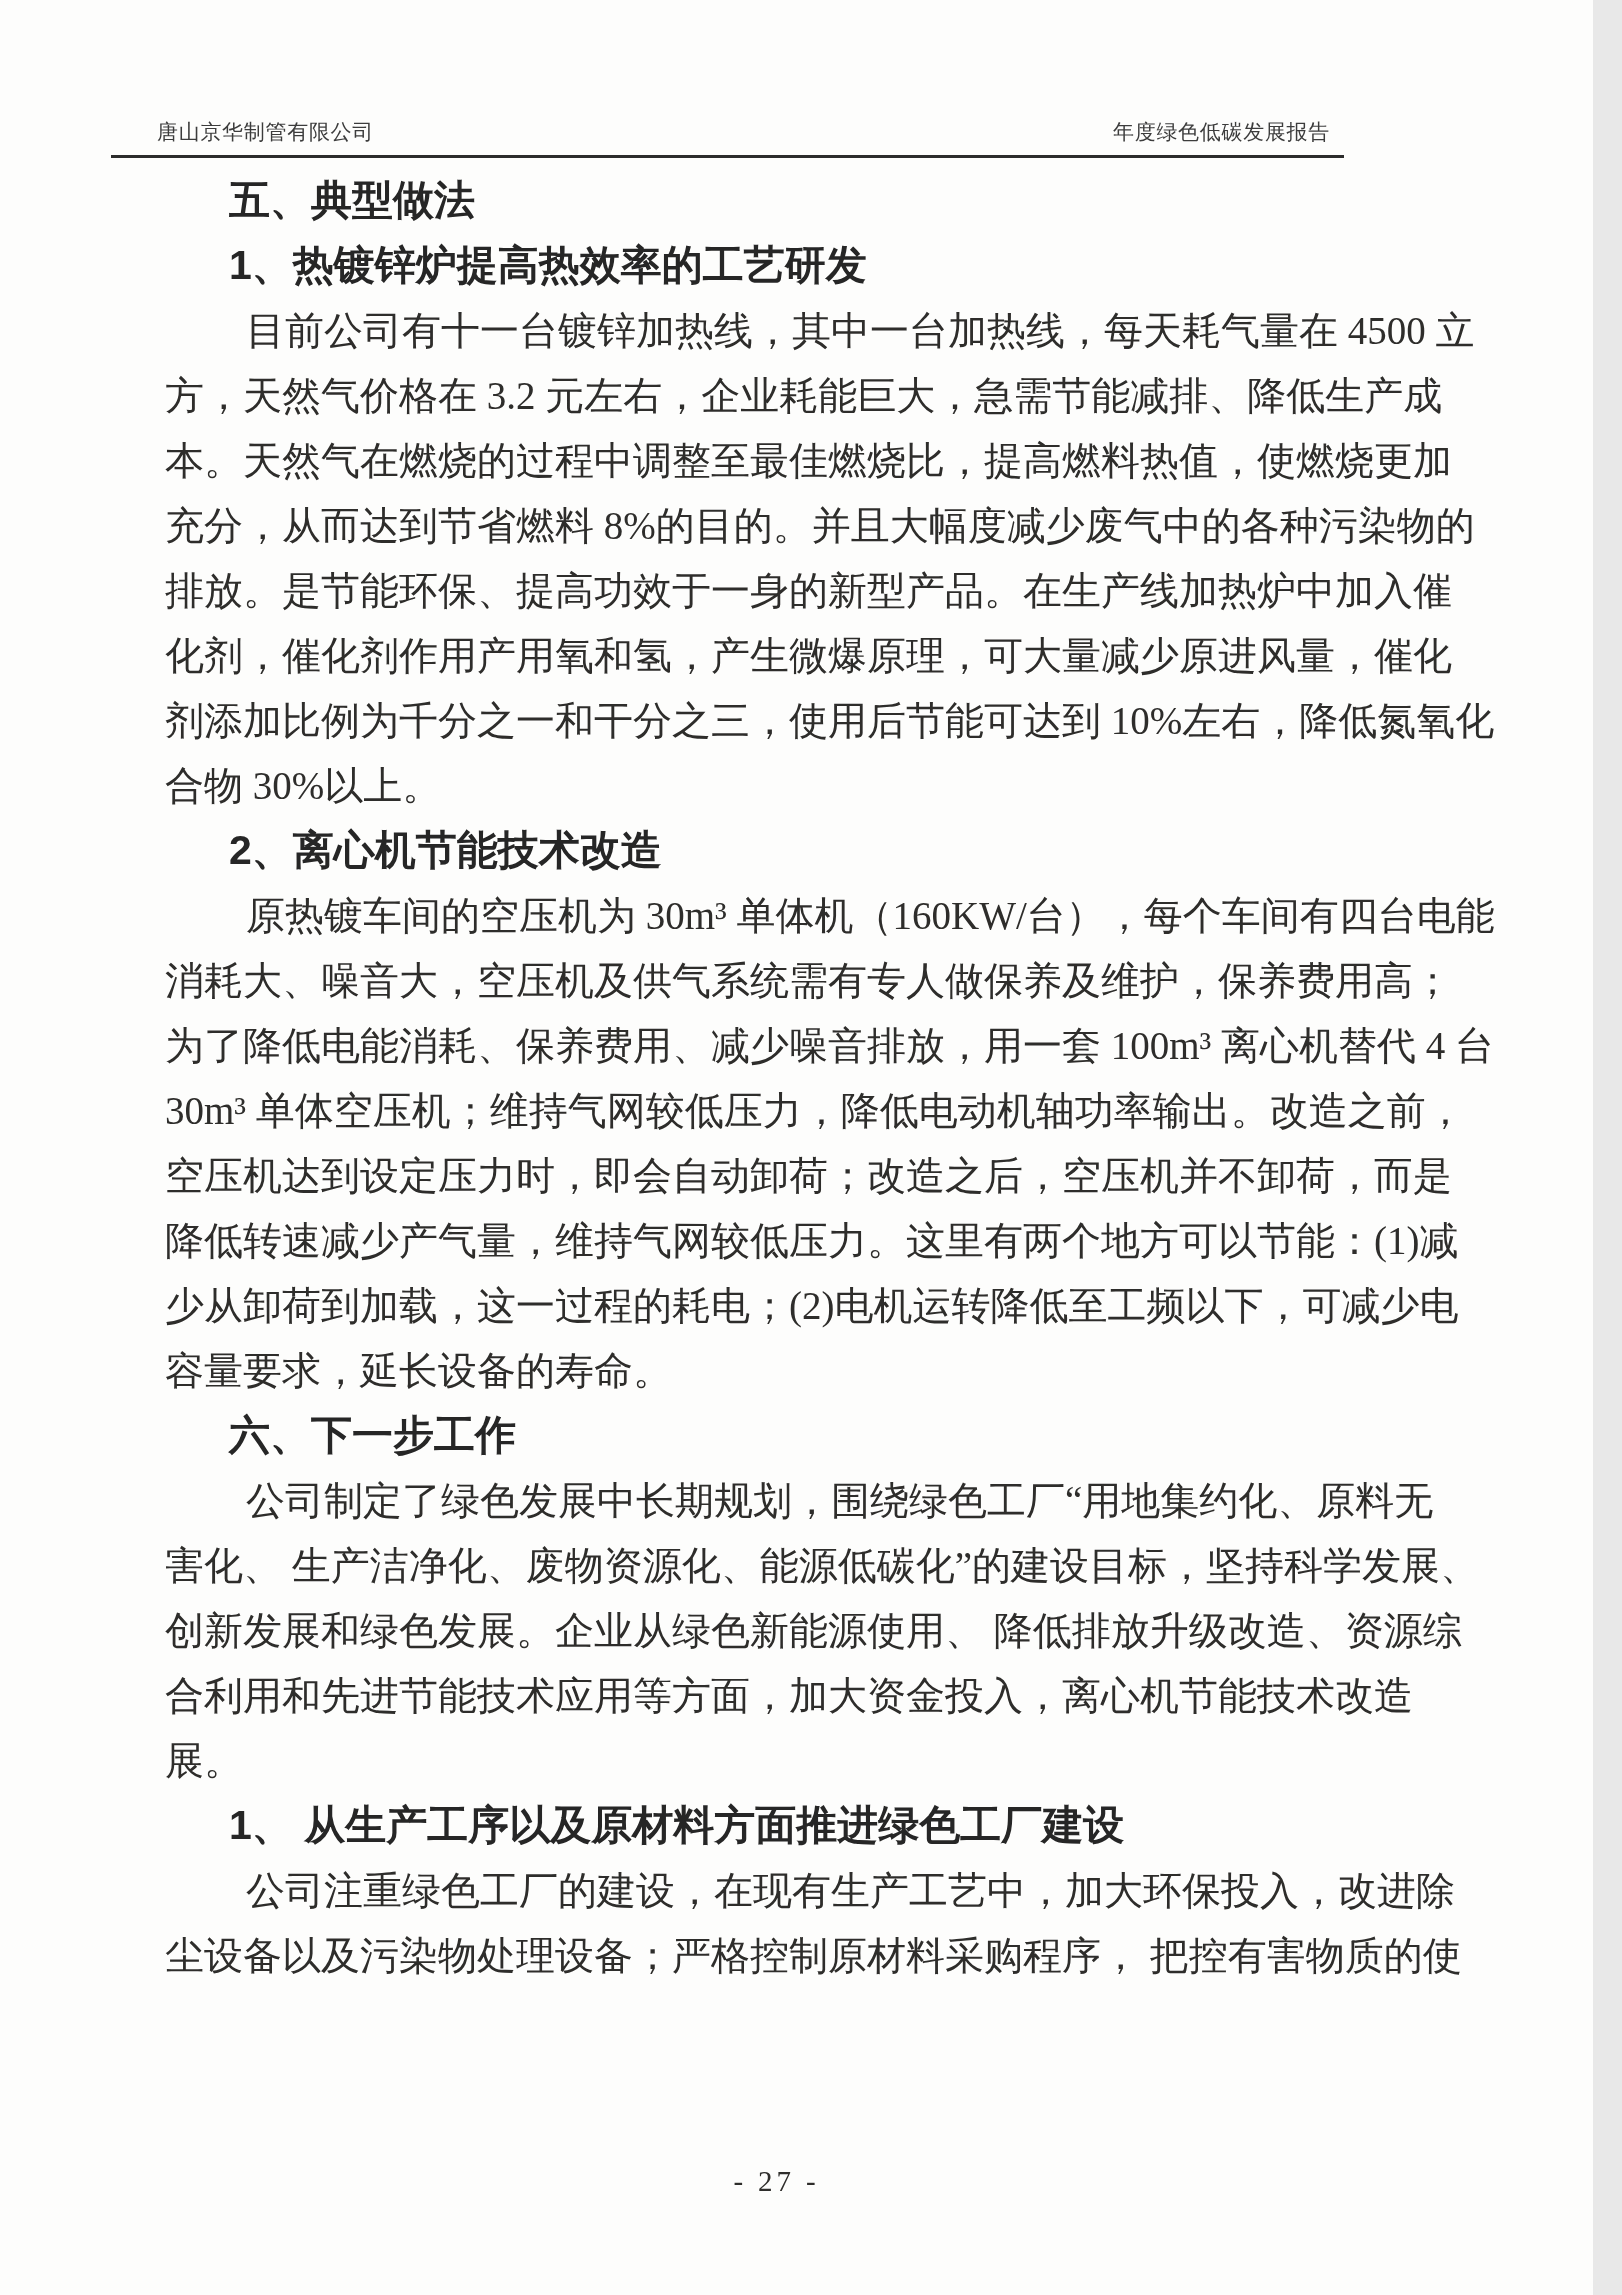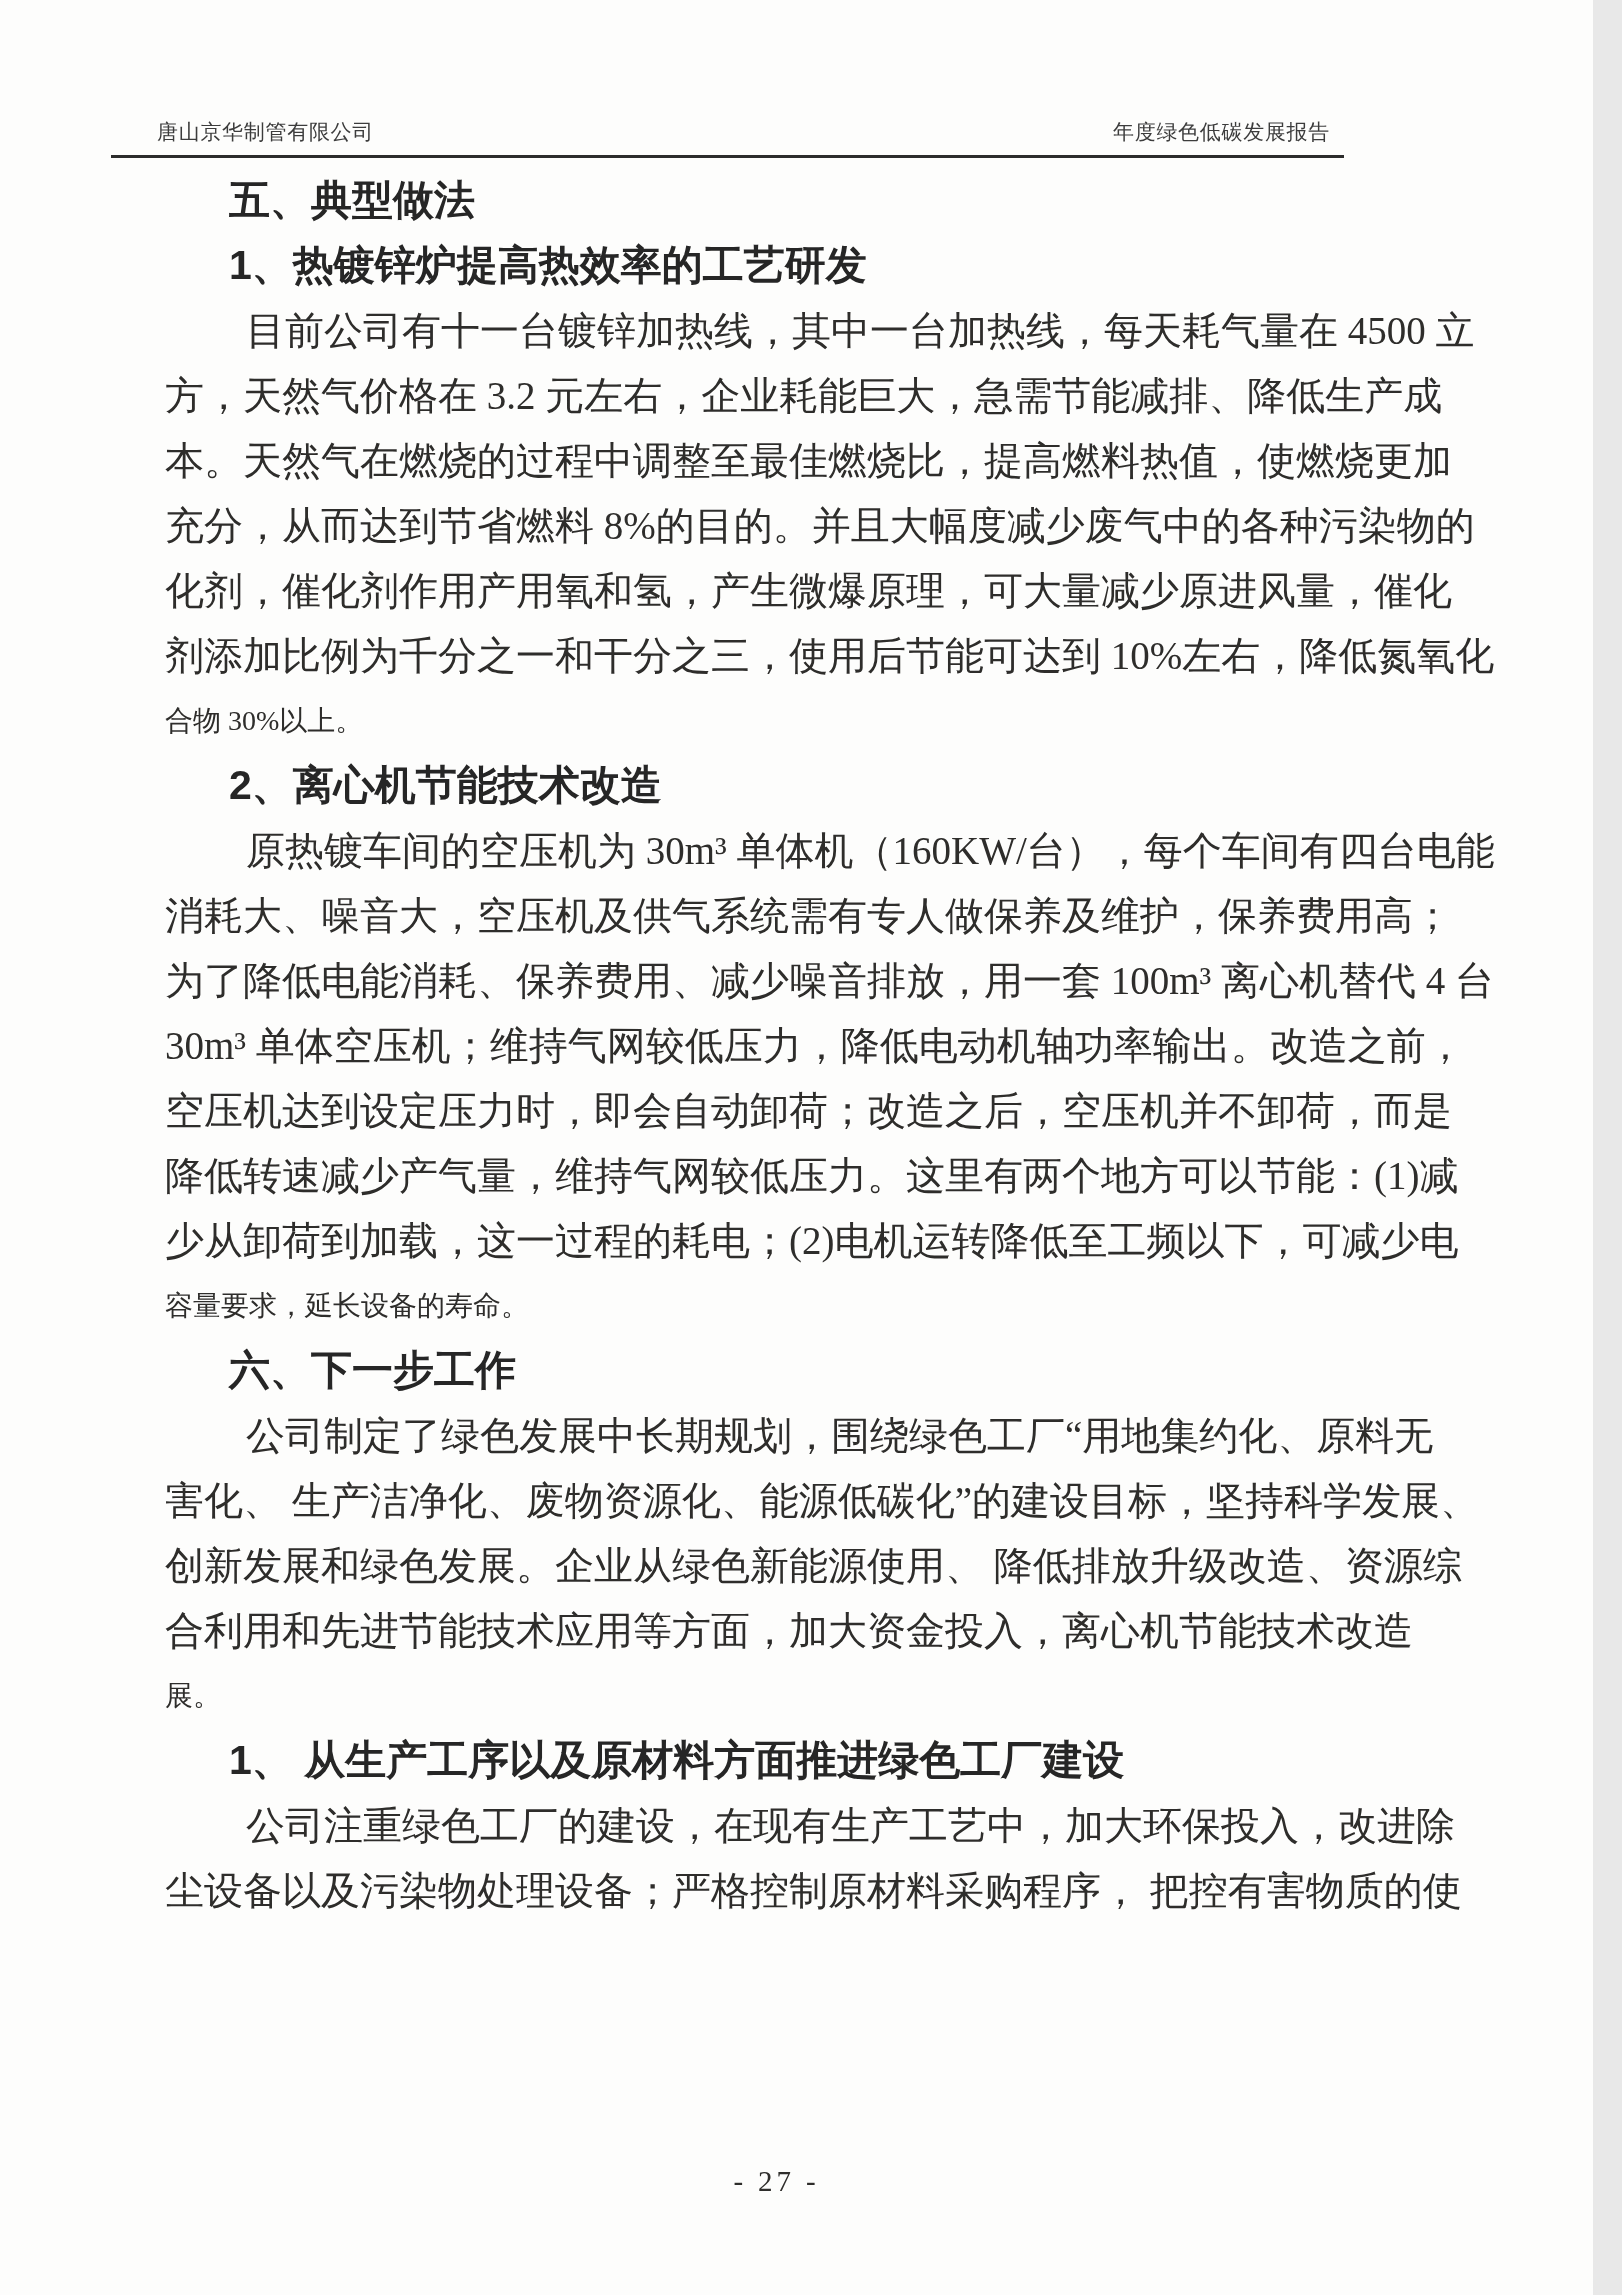--- a/index.html
+++ b/index.html
@@ -65,21 +65,21 @@
     line-height: 65px;
     font-size: 39px;
     text-indent: 81px;
     text-align: justify;
     text-align-last: justify;
     white-space: nowrap;
   }
   .line-end {
     height: 65px;
     line-height: 65px;
-    font-size: 28px;
+    font-size: 39px;
     text-align: left;
     text-align-last: left;
     white-space: nowrap;
   }
   .section-heading, .sub-heading {
     height: 65px;
     line-height: 65px;
     padding-left: 64px;
     font-size: 41px;
     font-weight: 700;
@@ -112,20 +112,21 @@
     <div class="header-rule"></div>
   </div>
 
   <div class="doc-body">
       <div class="section-heading">五、典型做法</div>
       <div class="sub-heading">1、热镀锌炉提高热效率的工艺研发</div>
       <div class="line-first">目前公司有十一台镀锌加热线，其中一台加热线，每天耗气量在 4500 立</div>
       <div class="line">方，天然气价格在 3.2 元左右，企业耗能巨大，急需节能减排、降低生产成</div>
       <div class="line">本。天然气在燃烧的过程中调整至最佳燃烧比，提高燃料热值，使燃烧更加</div>
       <div class="line">充分，从而达到节省燃料 8%的目的。并且大幅度减少废气中的各种污染物的</div>
+      <div class="line">排放。是节能环保、提高功效于一身的新型产品。在生产线加热炉中加入催</div>
       <div class="line">化剂，催化剂作用产用氧和氢，产生微爆原理，可大量减少原进风量，催化</div>
       <div class="line">剂添加比例为千分之一和干分之三，使用后节能可达到 10%左右，降低氮氧化</div>
       <div class="line-end">合物 30%以上。</div>
       <div class="sub-heading">2、离心机节能技术改造</div>
       <div class="line-first">原热镀车间的空压机为 30m³ 单体机（160KW/台），每个车间有四台电能</div>
       <div class="line">消耗大、噪音大，空压机及供气系统需有专人做保养及维护，保养费用高；</div>
       <div class="line">为了降低电能消耗、保养费用、减少噪音排放，用一套 100m³ 离心机替代 4 台</div>
       <div class="line">30m³ 单体空压机；维持气网较低压力，降低电动机轴功率输出。改造之前，</div>
       <div class="line">空压机达到设定压力时，即会自动卸荷；改造之后，空压机并不卸荷，而是</div>
       <div class="line">降低转速减少产气量，维持气网较低压力。这里有两个地方可以节能：(1)减</div>

